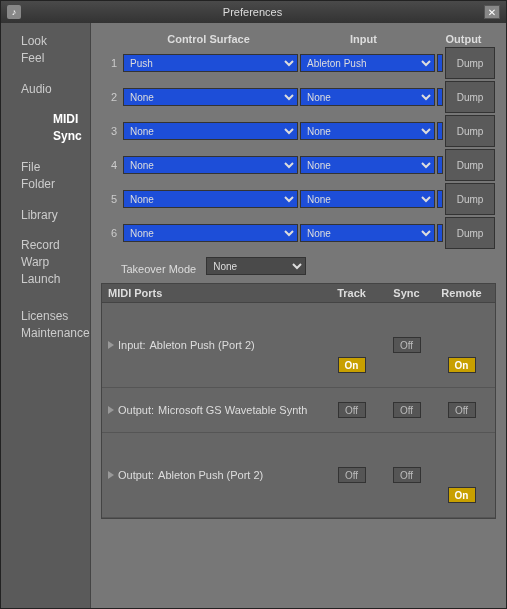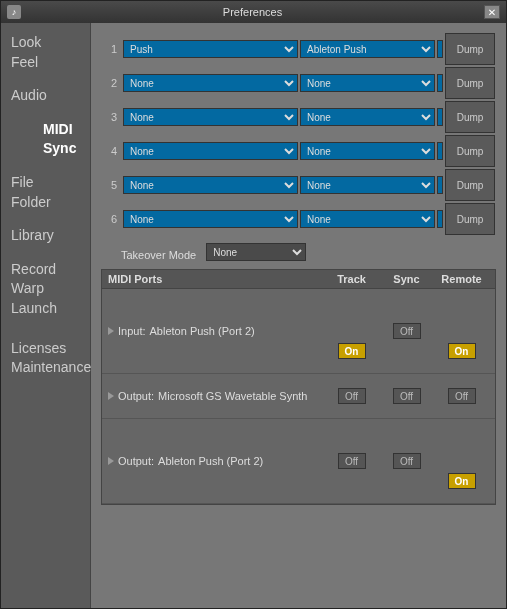--- a/index.html
+++ b/index.html
@@ -67,24 +67,24 @@
       overflow: hidden;
     }
     .sidebar {
       width: 90px;
       background: #5a5a5a;
       border-right: 1px solid #444;
       padding: 6px 0;
       flex-shrink: 0;
     }
     .sidebar-item {
-      padding: 4px 10px;
+      padding: 4px 20px;
       color: #ccc;
       cursor: pointer;
-      font-size: 14px;
+      font-size: 12px;
       line-height: 1.4;
     }
     .sidebar-item.active {
       color: #fff;
       font-weight: bold;
       margin-left: 32px;
     }
     .sidebar-divider {
       height: 6px;
     }
@@ -113,21 +113,21 @@
       margin-bottom: 2px;
       gap: 2px;
     }
     .row-num {
       color: #ccc;
       text-align: right;
       padding-right: 4px;
       font-size: 11px;
     }
     select {
-      background: #0369a1;
+      background: #1d4ed8;
       color: #ddd;
       border: 1px solid #333;
       font-size: 10px;
       height: 18px;
       width: 100%;
       cursor: pointer;
       padding: 0 2px;
     }
     .dump-btn {
       background: #5a5a5a;
@@ -241,20 +241,26 @@
       <div class="sidebar-item">File<br>Folder</div>
       <div class="sidebar-divider"></div>
       <div class="sidebar-item">Library</div>
       <div class="sidebar-divider"></div>
       <div class="sidebar-item">Record<br>Warp<br>Launch</div>
       <div class="sidebar-divider"></div>
       <div class="sidebar-divider"></div>
       <div class="sidebar-item">Licenses<br>Maintenance</div>
     </div>
     <div class="content-area">
+      <div class="section-header">
+        <span></span>
+        <span>Control Surface</span>
+        <span>Input</span>
+        <span>Output</span>
+      </div>
 
       <div id="control-rows">
 
       <div class="control-row">
     <span class="row-num">1</span>
     <select>
       <option>Push</option>
       <option>None</option>
       <option>Push</option>
     </select>

